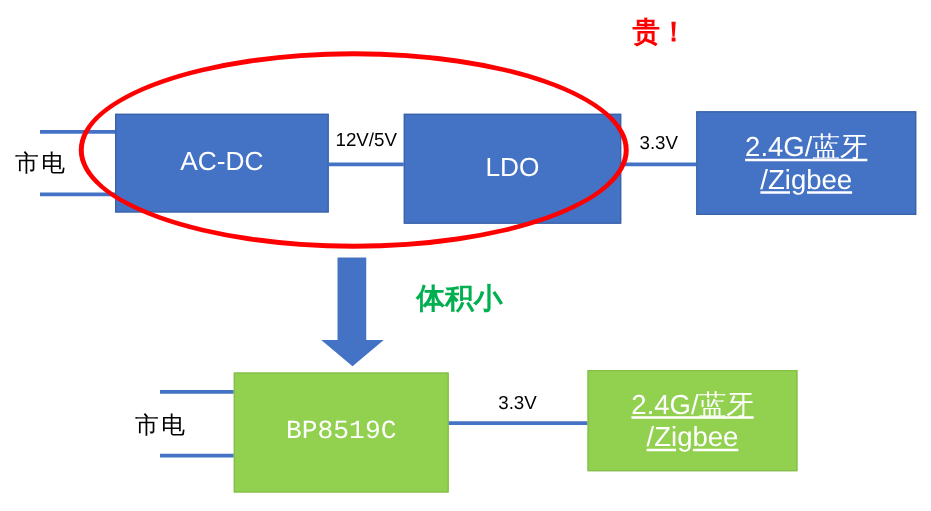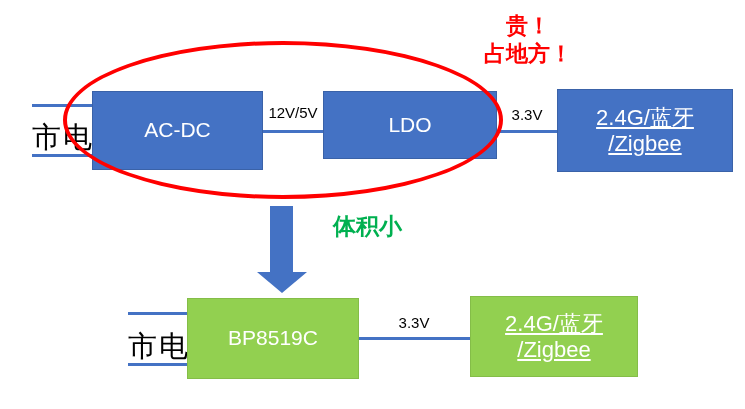--- a/index.html
+++ b/index.html
@@ -53,24 +53,23 @@
     color: #000000;
     font-size: 15px;
     text-align: center;
     white-space: nowrap;
   }
 
   
   .mains {
     position: absolute;
     color: #000000;
-    font-size: 29px;
+    font-size: 19px;
     letter-spacing: 2px;
     white-space: nowrap;
-    margin-left: 20px;
   }
 
   
   .ellipse {
     position: absolute;
     left: 63px;
     top: 41px;
     width: 440px;
     height: 158px;
     border: 4px solid #FF0000;
@@ -135,51 +134,50 @@
   <div class="wire" style="left:32px; top:154px; width:61px;"></div>
   <div class="mains" style="left:12px; top:118px;">市电</div>
 
   <div class="box box-blue" style="left:92px; top:91px; width:171px; height:79px;">
     <span>AC-DC</span>
   </div>
 
   <div class="wire" style="left:263px; top:130px; width:60px;"></div>
   <div class="vlabel" style="left:263px; top:104px; width:60px;">12V/5V</div>
 
-  <div class="box box-blue" style="left:323px; top:91px; width:174px; height:68px;">
+  <div class="box box-blue" style="left:323px; top:91px; width:174px; height:88px;">
     <span>LDO</span>
   </div>
 
   <div class="wire" style="left:497px; top:130px; width:60px;"></div>
   <div class="vlabel" style="left:497px; top:106px; width:60px;">3.3V</div>
 
   <div class="box box-blue" style="left:557px; top:89px; width:176px; height:83px; font-size:22px;">
     <span class="l2">2.4G/蓝牙</span>
     <span class="l2">/Zigbee</span>
   </div>
 
   <div class="ellipse"></div>
 
   <div class="red-note">
     <span class="l2" style="display:block;">贵！</span>
-    <span class="l2" style="display:block;">占地方！</span>
   </div>
 
   <div class="arrow-shaft"></div>
   <div class="arrow-head"></div>
 
   <div class="green-note">
-    <span style="display:block;">体积小</span>
+    <span style="display:block;margin-top:12px;">体积小</span>
   </div>
 
   <div class="wire" style="left:128px; top:312px; width:59px;"></div>
   <div class="wire" style="left:128px; top:363px; width:59px;"></div>
   <div class="mains" style="left:108px; top:327px;">市电</div>
 
-  <div class="box box-green" style="left:187px; top:298px; width:172px; height:81px;">
+  <div class="box box-green" style="left:187px; top:298px; width:172px; height:96px;font-family:Liberation Mono, monospace;">
     <span>BP8519C</span>
   </div>
 
   <div class="wire" style="left:359px; top:337px; width:111px;"></div>
   <div class="vlabel" style="left:384px; top:314px; width:60px;">3.3V</div>
 
   <div class="box box-green" style="left:470px; top:296px; width:168px; height:81px; font-size:22px;">
     <span class="l2">2.4G/蓝牙</span>
     <span class="l2">/Zigbee</span>
   </div>

